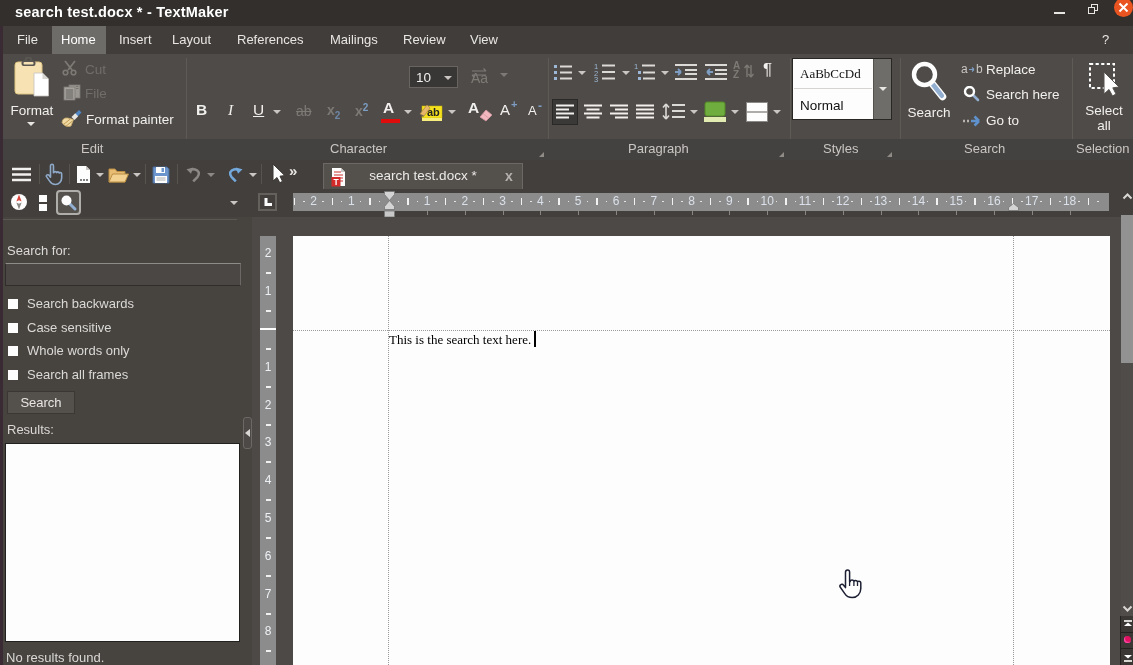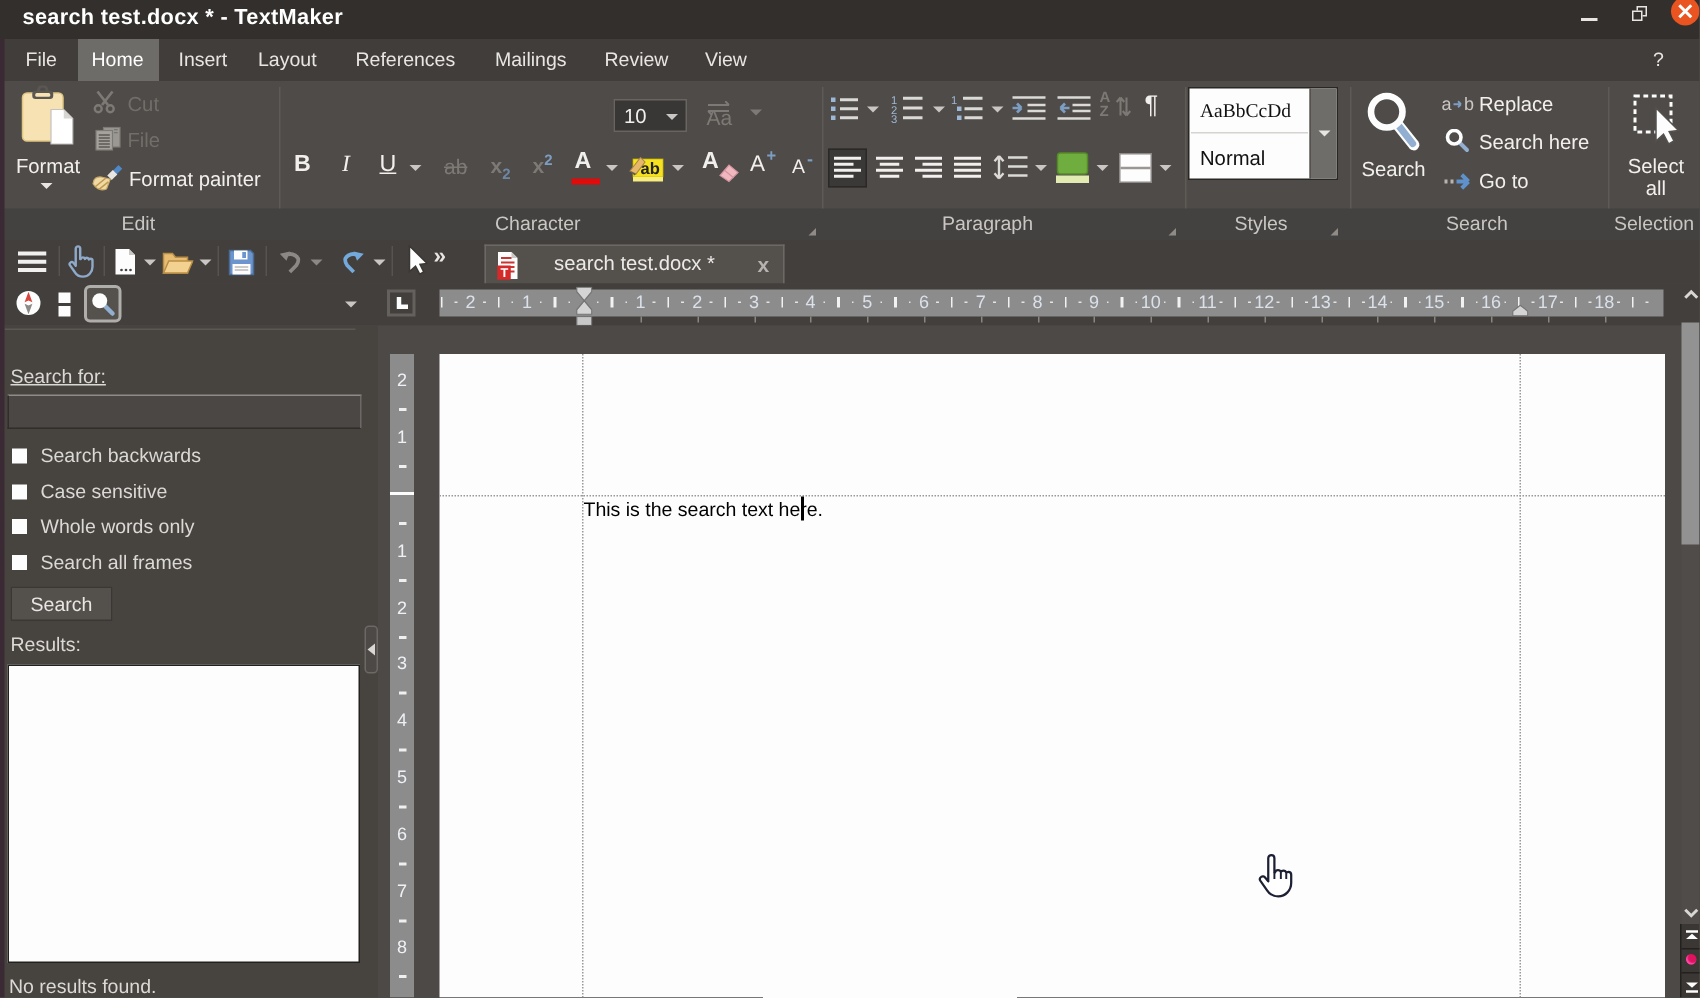--- a/index.html
+++ b/index.html
@@ -439,21 +439,21 @@
     <path d="M5.5 9.5 L10.5 15.5 v3 h-10 v-3 z" fill="#d4d4d4" stroke="#757575" stroke-width="0.8"></path>
     <rect x="0.5" y="20" width="10" height="6" fill="#c8c8c8" stroke="#757575" stroke-width="0.8"></rect>
   </svg>
   <svg class="abs" style="left:1008px;top:14px;" width="11" height="8" viewBox="0 0 11 8">
     <path d="M0.5 7.5 v-3 L5.5 0.5 L10.5 4.5 v3 z" fill="#d4d4d4" stroke="#757575" stroke-width="0.8"></path>
   </svg>
 </div>
 <div class="abs" id="content">
   <div id="sidebar">
       <div class="abs" style="left:3px;top:2px;width:234px;height:1px;background:#5a5754;"></div>
-      <div class="abs" style="left:7px;top:26px;font-size:13px;color:#dbd9d6;text-decoration:underline;">Search for:</div>
+      <div class="abs" style="left:7px;top:26px;font-size:13px;color:#dbd9d6;">Search for:</div>
       <div class="abs" style="left:5px;top:46px;width:236px;height:23px;background:#4a4744;border:1px solid #302d2b;border-top:1px solid #8e8c89;border-right:1px solid #6b6865;"></div>
       <div class="checkbox" style="top:82px;"></div>
       <div class="cbrow" style="top:79px;">Search backwards</div>
       <div class="checkbox" style="top:106px;"></div>
       <div class="cbrow" style="top:103px;">Case sensitive</div>
       <div class="checkbox" style="top:129px;"></div>
       <div class="cbrow" style="top:126px;">Whole words only</div>
       <div class="checkbox" style="top:153px;"></div>
       <div class="cbrow" style="top:150px;">Search all frames</div>
       <div class="abs" style="left:7px;top:174px;width:68px;height:23px;background:#54514d;border:1px solid #3a3734;">
@@ -487,21 +487,21 @@
       <div class="vdash" style="top:263.1px;"></div>
       <div class="vdash" style="top:300.9px;"></div>
       <div class="vdash" style="top:338.7px;"></div>
       <div class="vdash" style="top:376.5px;"></div>
       <div class="vdash" style="top:414.3px;"></div>
     </div>
   <div id="page">
       <div class="dotted-v" style="left:95px;top:0;height:429px;"></div>
       <div class="dotted-v" style="left:720px;top:0;height:429px;"></div>
       <div class="dotted-h" style="left:0;top:94px;width:817px;"></div>
-      <div class="abs" style="left:96px;top:96px;font-family:Liberation Sans, sans-serif;font-size:13px;color:#000;">This is the search text here.</div>
+      <div class="abs" style="left:96px;top:96px;font-family:Liberation Serif, serif;font-size:13px;color:#000;">This is the search text here.</div>
       <div class="abs" style="left:241px;top:95px;width:1.5px;height:16px;background:#000;"></div>
     </div>
   <div class="abs" style="left:1120.5px;top:0;width:12.5px;height:448px;background:#4f4c49;"></div>
     <div class="abs" style="left:1120.5px;top:-2px;width:12.5px;height:148px;background:#929292;"></div>
     <svg class="abs" style="left:1122px;top:387px;" width="11" height="9" viewBox="0 0 11 9">
       <path d="M1.5 2.5 L5.5 6.5 L9.5 2.5" stroke="#d9d7d4" stroke-width="2" fill="none"></path>
     </svg>
     <div class="abs" style="left:1120px;top:399px;width:13px;height:49px;background:#3a3734;border-left:1px solid #23211f;">
       <div style="position:absolute;left:0;top:16px;width:13px;height:1px;background:#23211f;"></div>
       <div style="position:absolute;left:0;top:32px;width:13px;height:1px;background:#23211f;"></div>

